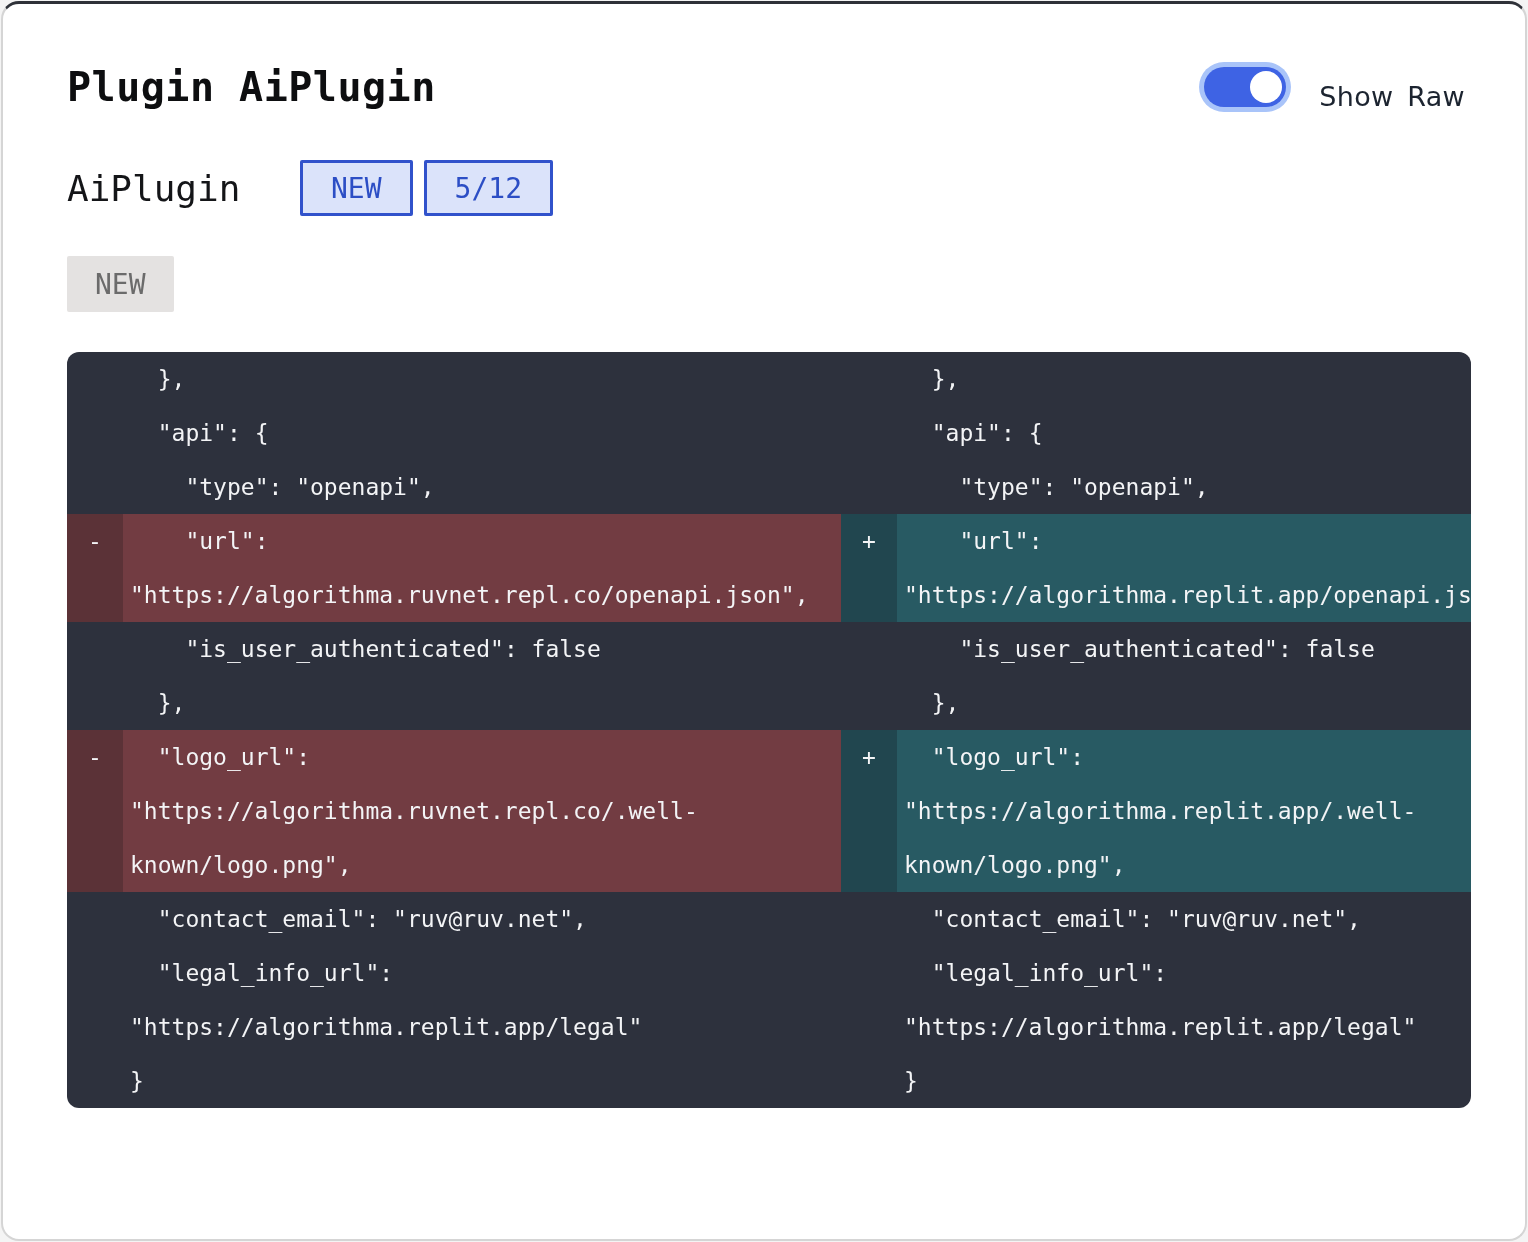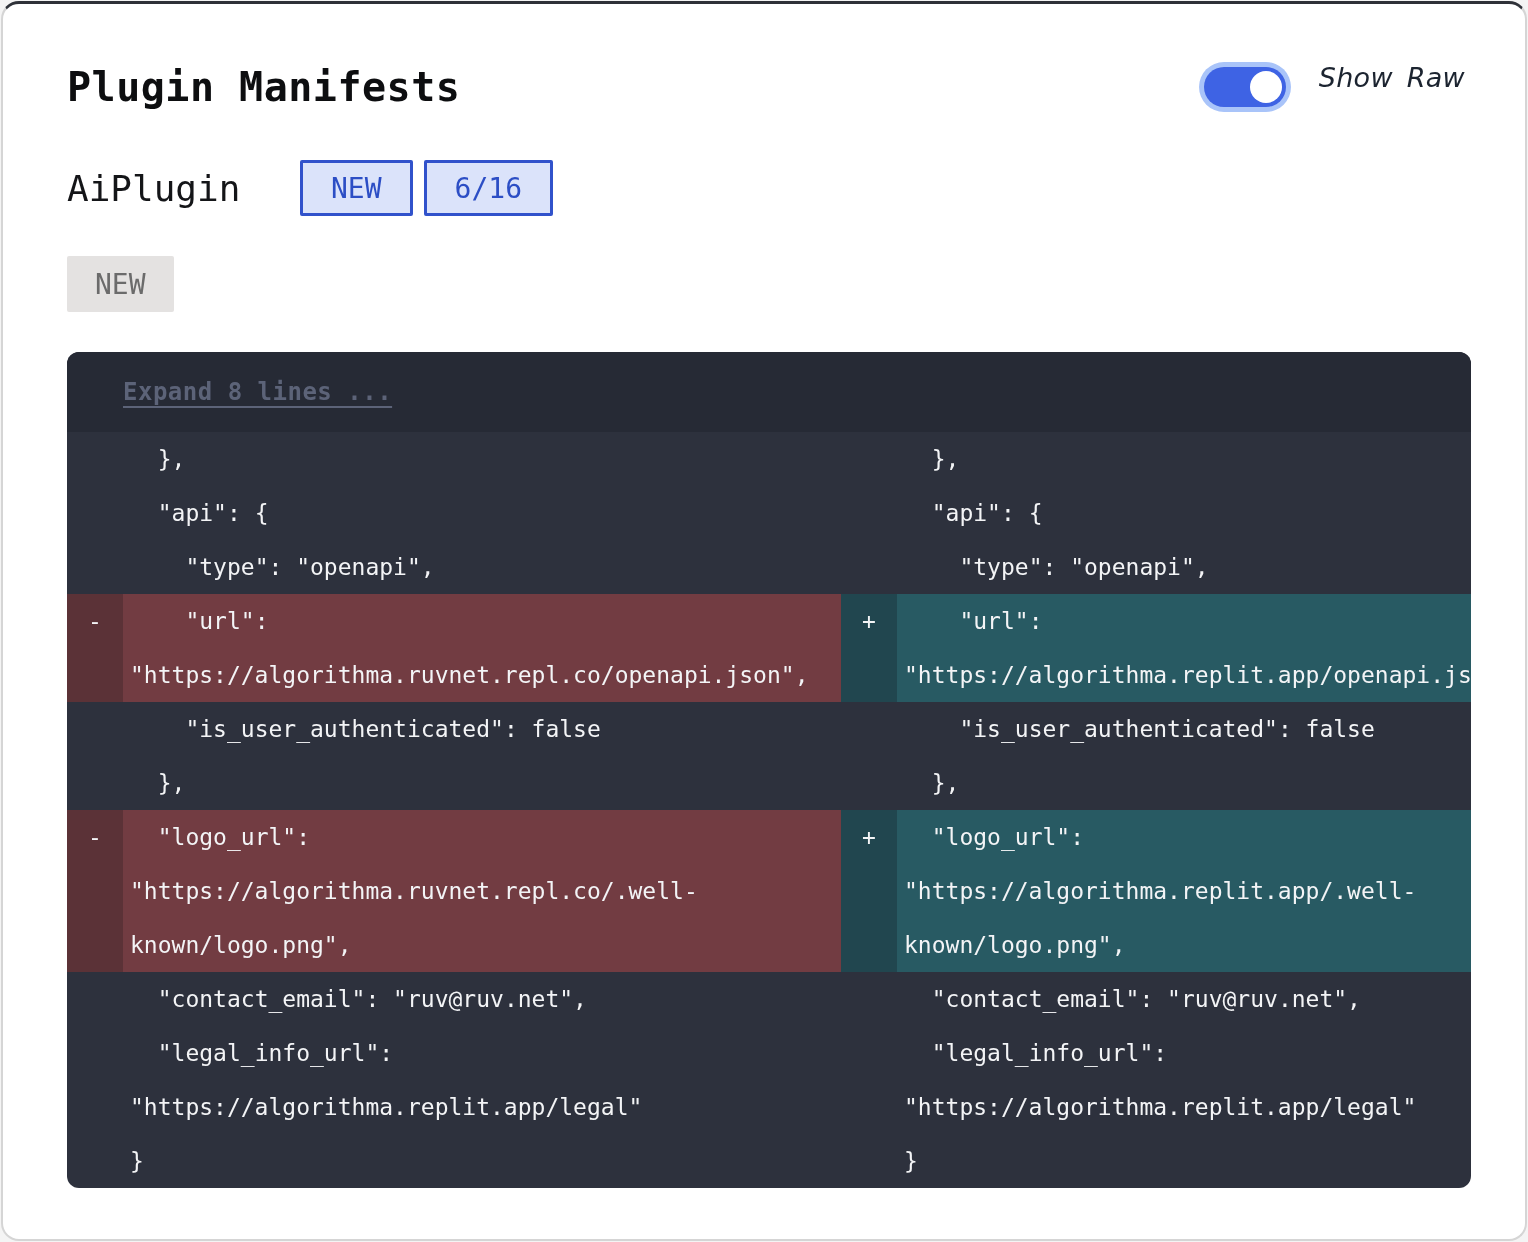--- a/index.html
+++ b/index.html
@@ -21,21 +21,21 @@
   
   .topbar{
     display:flex; align-items:center; justify-content:space-between;
     padding:58px 60px 0 64px;
   }
   .page-title{
     font-family:"DejaVu Sans Mono",monospace;
     font-weight:bold; font-size:40px; color:var(--title_color,#0d0e10);
     letter-spacing:0.5px;
   }
-  .toggle-group{display:flex; align-items:flex-start; gap:28px;font-style:italic;}
+  .toggle-group{display:flex; align-items:flex-end; gap:28px;}
   .toggle{
     width:92px; height:50px; border-radius:26px;
     background:var(--toggle_ring,#a9c4f9);
     padding:5px; cursor:pointer; flex:none;
   }
   .toggle-track{
     width:100%; height:100%; border-radius:20px;
     background:var(--toggle_track,#3e63e4); position:relative;
   }
   .toggle .knob{
@@ -111,50 +111,47 @@
   .diff-row.change .side.l .code{background:var(--removed_bg,#723c42);}
   .diff-row.change .side.r .gut{background:var(--added_gutter,#21464f);}
   .diff-row.change .side.r .code{background:var(--added_bg,#285a63);}
 </style>
 </head>
 <body>
 
 <div class="card">
 
   <div class="topbar">
-    <div class="page-title">Plugin Manifests</div>
+    <div class="page-title">Plugin AiPlugin</div>
     <div class="toggle-group">
       <div class="toggle on">
         <div class="toggle-track">
           <div class="knob"></div>
         </div>
       </div>
       <div class="toggle-label">Show Raw</div>
     </div>
   </div>
 
   <div class="plugins">
     <div class="plugin-row">
       <div class="plugin-name">AiPlugin</div>
       <div class="badges">
         <div class="badge blue">NEW</div>
-        <div class="badge blue">6/16</div>
+        <div class="badge blue">5/12</div>
       </div>
     </div>
     <div class="plugin-row">
       <div class="badges">
         <div class="badge gray">NEW</div>
       </div>
     </div>
   </div>
 
   <div class="diff-panel">
-    <div class="diff-header">
-      <span class="expand-link">Expand 8 lines ...</span>
-    </div>
 
     <div class="diff-body">
 
       <div class="diff-row context">
         <div class="side l">
             <div class="gut"></div>
             <div class="code">  },</div>
           </div>
         <div class="side r">
             <div class="gut"></div>

